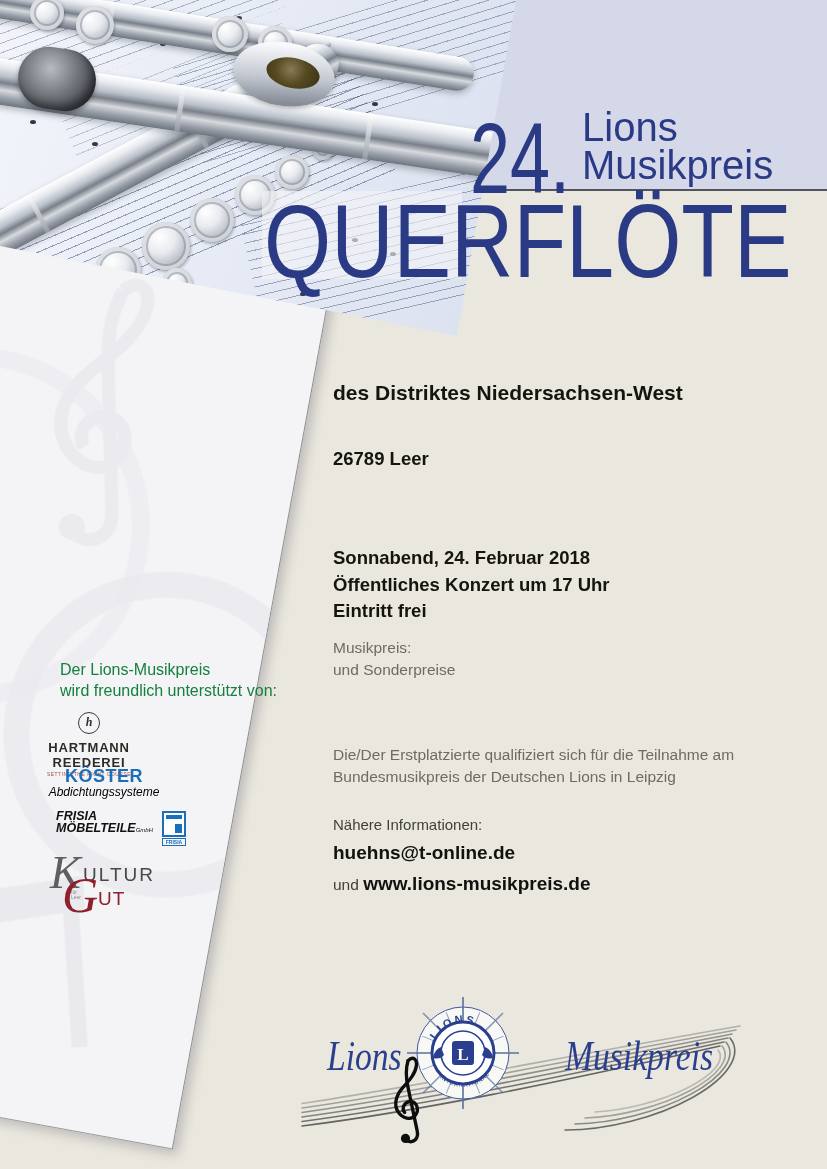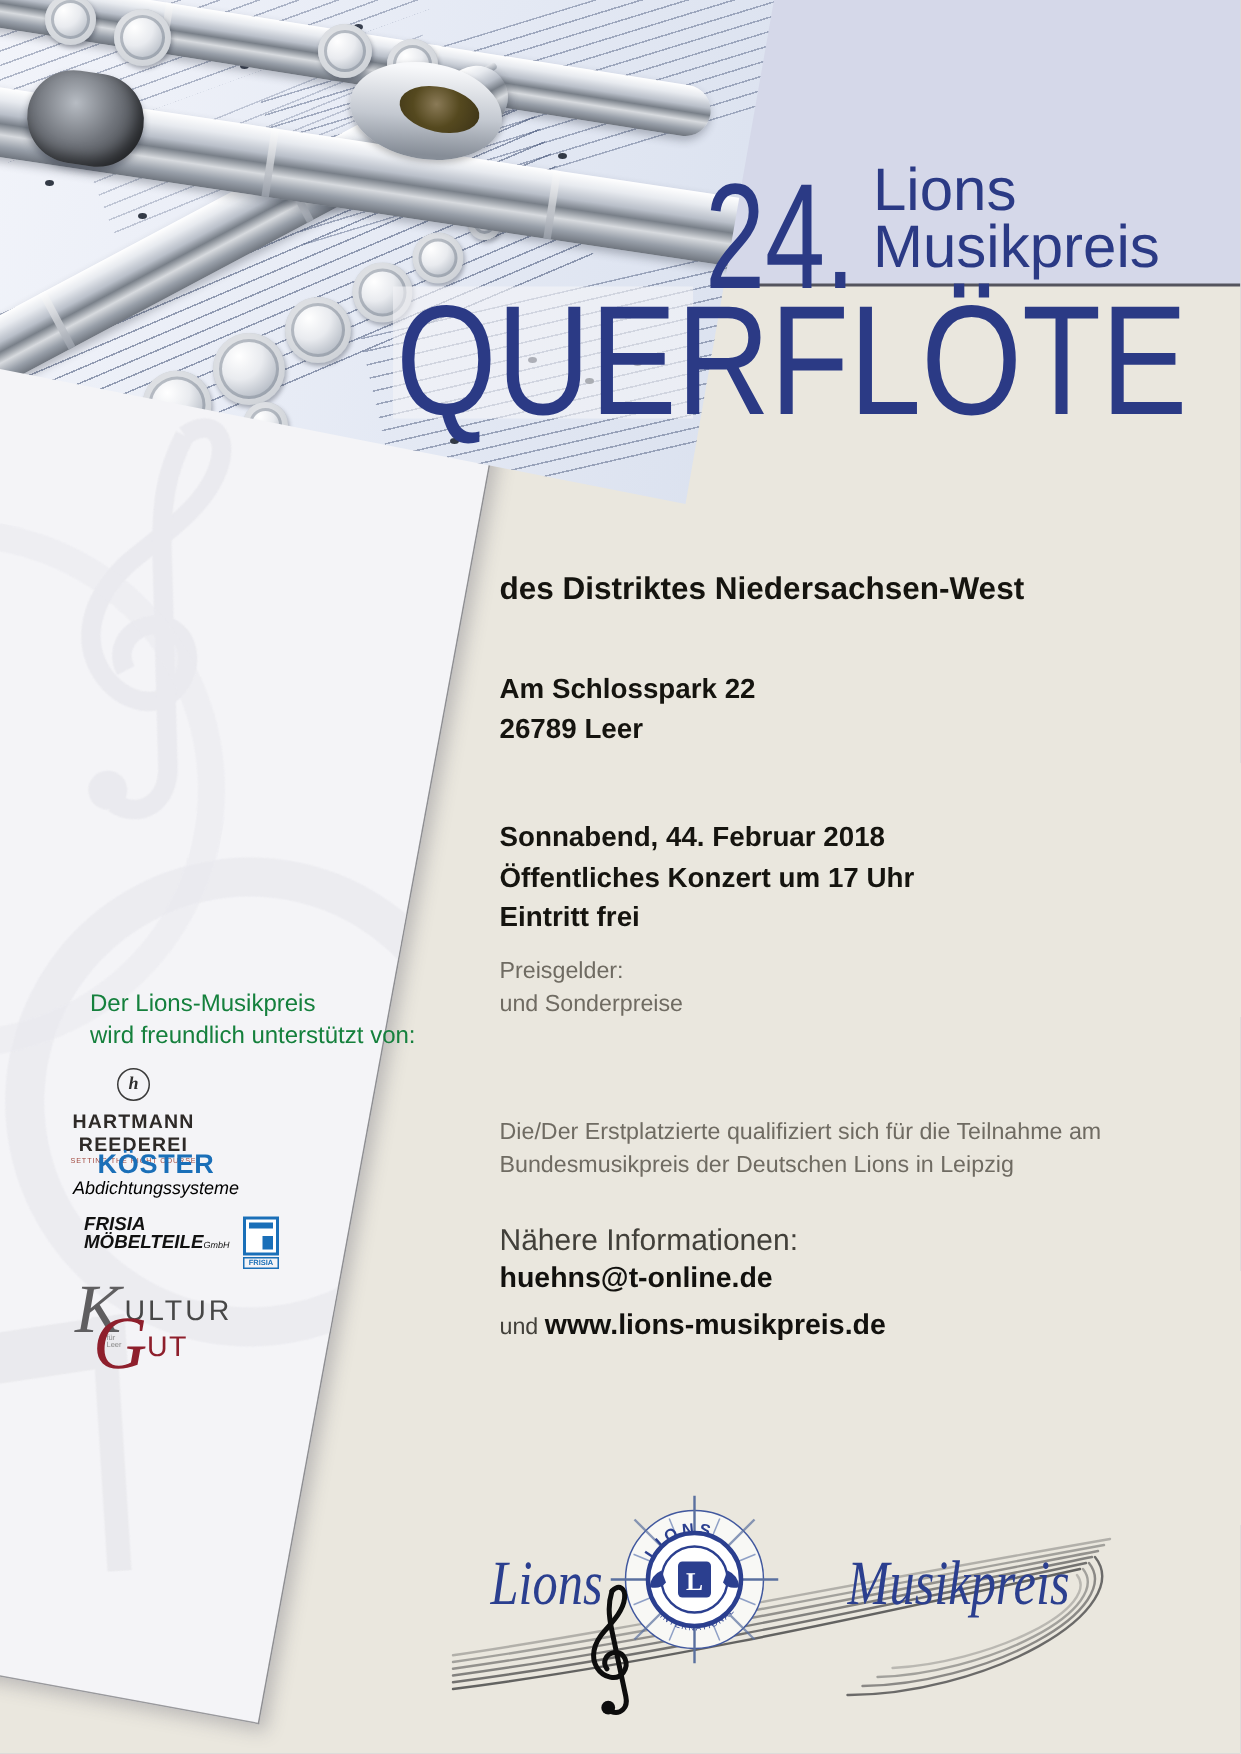--- a/index.html
+++ b/index.html
@@ -71,21 +71,21 @@
   .headline{position:absolute;left:264px;top:196px;z-index:6;color:#2b3a85;margin:0;
     font-size:104px;line-height:90px;font-weight:400;transform:scaleX(.83);transform-origin:left top;white-space:nowrap;}
 
   
   .blk{position:absolute;z-index:6;white-space:nowrap;}
   .subtitle{left:333px;top:381px;font-size:21px;font-weight:bold;color:#15140f;}
   .venue{left:333px;top:446px;font-size:18.5px;font-weight:bold;line-height:26.5px;color:#15140f;}
   .event{left:333px;top:545px;font-size:18.5px;font-weight:bold;line-height:26.5px;color:#15140f;}
   .prizes{left:333px;top:637px;font-size:15.5px;line-height:22px;color:#6f6b62;}
   .qual{left:333px;top:744px;font-size:15.5px;line-height:22px;color:#6f6b62;}
-  .contact-head{left:333px;top:816px;font-size:20px;color:#42403a;}
+  .contact-head{left:333px;top:816px;font-size:15px;color:#42403a;}
   .email{left:333px;top:842px;font-size:19px;font-weight:bold;color:#12110e;}
   .undsite{left:333px;top:873px;font-size:15.5px;color:#42403a;}
   .undsite strong{font-size:19px;color:#12110e;}
 
   
   .sp-head{position:absolute;left:60px;top:659px;z-index:6;font-size:16px;line-height:21px;color:#15803d;white-space:nowrap;}
   .hartmann{position:absolute;left:34px;top:712px;width:110px;text-align:center;z-index:6;}
   .h-circle{width:20px;height:20px;border:1.5px solid #3a3a3a;border-radius:50%;margin:0 auto 6px auto;
     font-family:"Liberation Serif",serif;font-style:italic;font-weight:bold;font-size:12px;line-height:19px;color:#2f2f2f;}
   .h-name{font-size:13px;font-weight:bold;letter-spacing:.8px;color:#2e2a28;}
@@ -191,32 +191,31 @@
   <div class="edition">24.</div>
   <div class="brandcol">
     <div>Lions</div>
     <div>Musikpreis</div>
   </div>
   <h1 class="headline">QUERFLÖTE</h1>
 
   <div class="blk subtitle">des Distriktes Niedersachsen-West</div>
 
   <div class="blk venue">
-    <div>Am Schlosspark 22</div>
     <div>26789 Leer</div>
   </div>
 
   <div class="blk event">
-    <div>Sonnabend, 44. Februar 2018</div>
+    <div>Sonnabend, 24. Februar 2018</div>
     <div>Öffentliches Konzert um 17 Uhr</div>
     <div>Eintritt frei</div>
   </div>
 
   <div class="blk prizes">
-    <div>Preisgelder:</div>
+    <div>Musikpreis:</div>
     <div>und Sonderpreise</div>
   </div>
 
   <div class="blk qual">
     <div>Die/Der Erstplatzierte qualifiziert sich für die Teilnahme am</div>
     <div>Bundesmusikpreis der Deutschen Lions in Leipzig</div>
   </div>
 
   <div class="blk contact-head">Nähere Informationen:</div>
   <div class="blk undsite">

